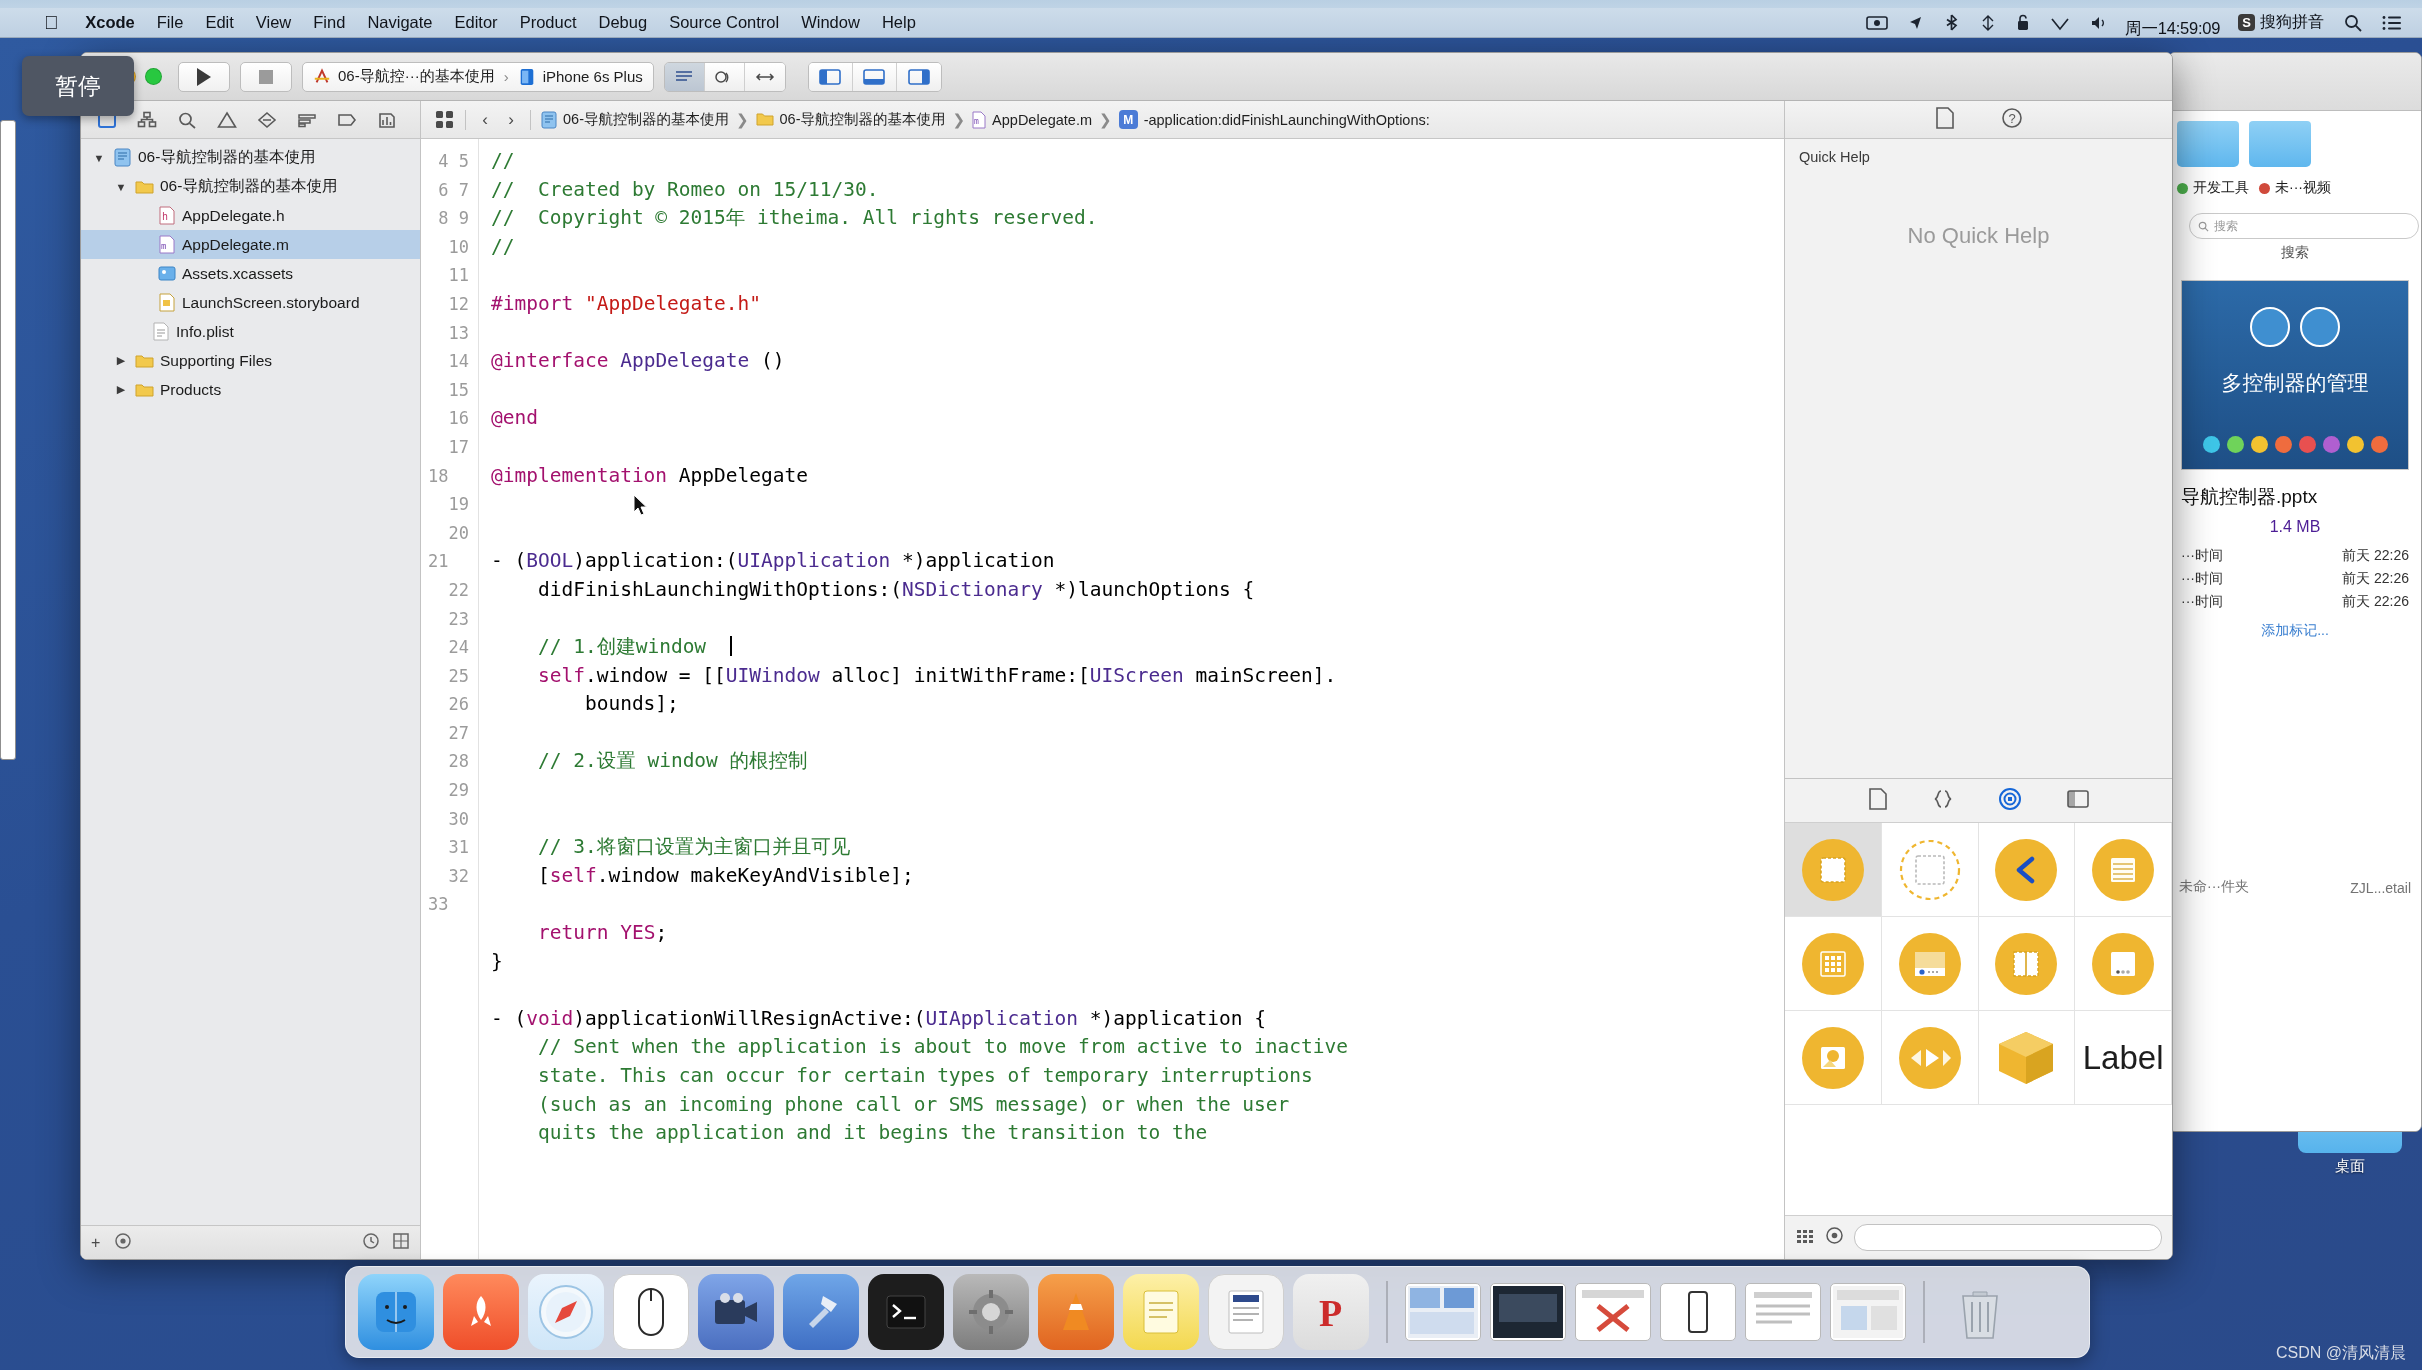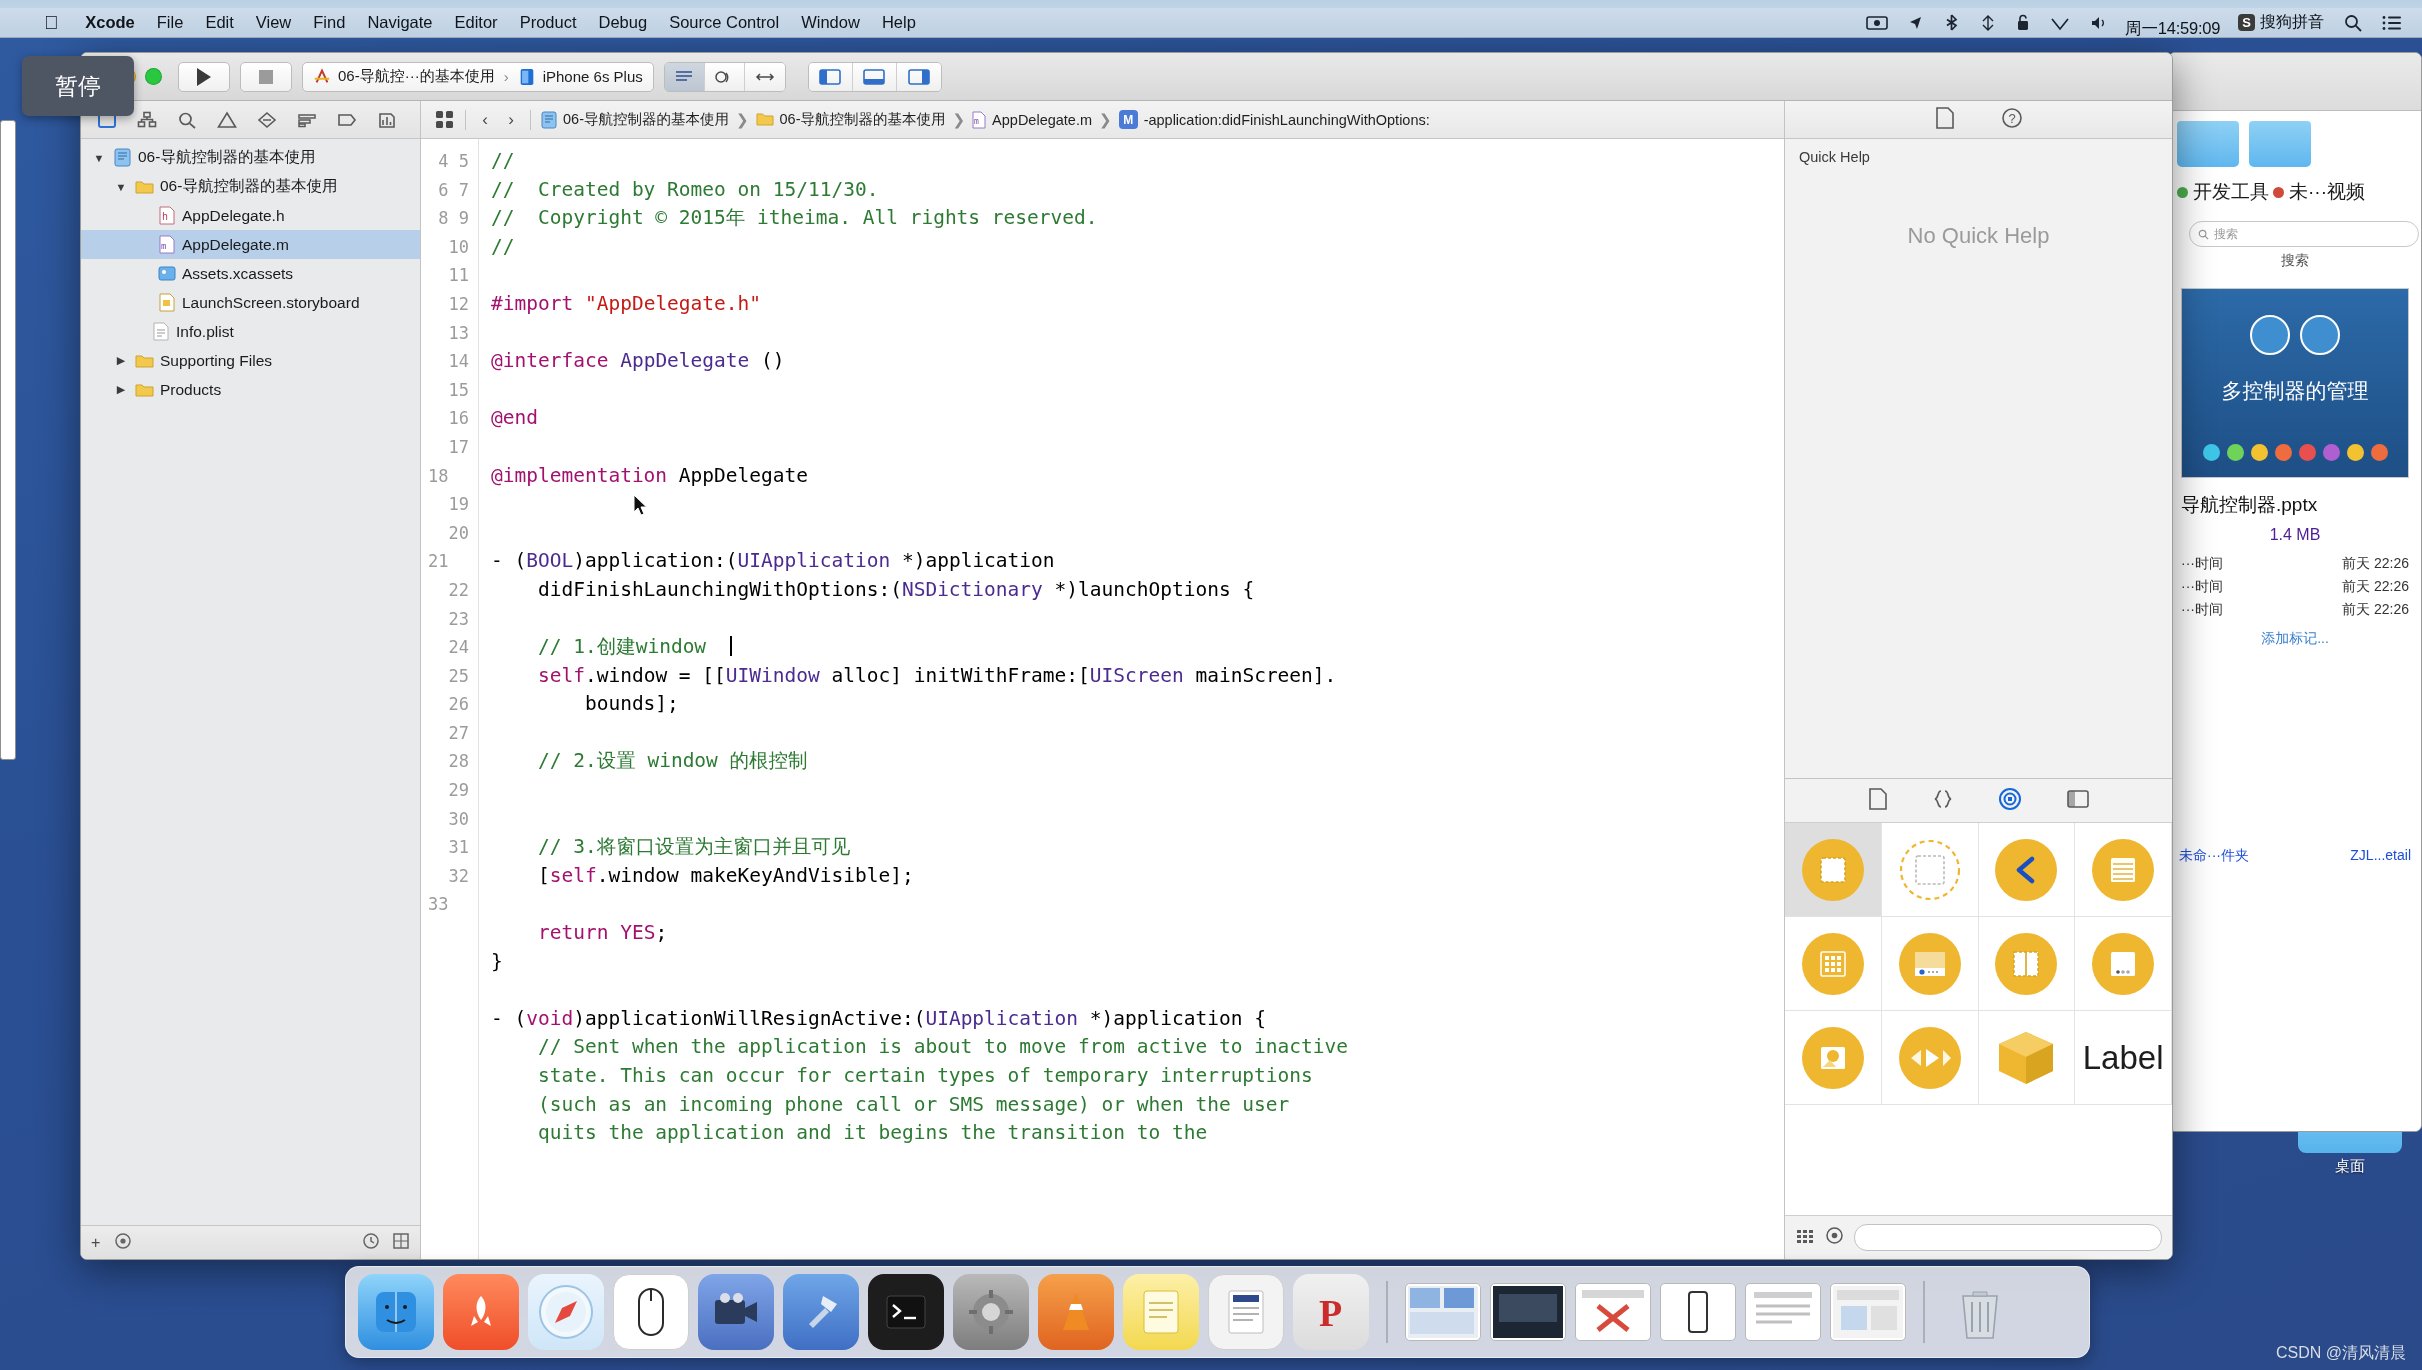--- a/index.html
+++ b/index.html
@@ -293,21 +293,21 @@
 
 <div id="left-sliver"></div>
 
 <div id="finder">
   <div id="finder-tb"></div>
   <div id="finder-body">
     <div style="display:flex;gap:10px;padding:10px 8px 6px 8px;">
       <div class="fold"></div>
       <div class="fold"></div>
     </div>
-    <div style="display:flex;gap:4px;padding:6px 8px;font-size:19px;color:#1b1b1b;align-items:center;text-align:right;">
+    <div style="display:flex;gap:10px;padding:6px 8px;font-size:14px;color:#1b1b1b;align-items:center;text-align:right;">
       <span style="display:flex;align-items:center;gap:5px;">
           <span style="width:11px;height:11px;border-radius:50%;background:#4cae4c;"></span>
           <span>开发工具</span>
         </span>
       <span style="display:flex;align-items:center;gap:5px;">
           <span style="width:11px;height:11px;border-radius:50%;background:#d04a3b;"></span>
           <span>未···视频</span>
         </span>
     </div>
     <div style="padding:10px 20px 4px 20px;">
@@ -348,21 +348,21 @@
       <div style="display:flex;justify-content:space-between;">
         <span>···时间</span>
         <span>前天 22:26</span>
       </div>
       <div style="display:flex;justify-content:space-between;">
         <span>···时间</span>
         <span>前天 22:26</span>
       </div>
       <div style="text-align:center;color:#3a7fd0;margin-top:6px;">添加标记...</div>
     </div>
-    <div style="position:absolute;left:0;right:0;bottom:266px;display:flex;justify-content:space-between;padding:0 10px;font-size:14px;color:#1d4ed8;">
+    <div style="position:absolute;left:0;right:0;bottom:235px;display:flex;justify-content:space-between;padding:0 10px;font-size:14px;color:#737373;align-items:flex-end;">
       <span>未命···件夹</span>
       <span>ZJL...etail</span>
     </div>
   </div>
 </div>
 
 <div id="xcode">
 
   <div id="xc-toolbar">
     <div class="traffic">

